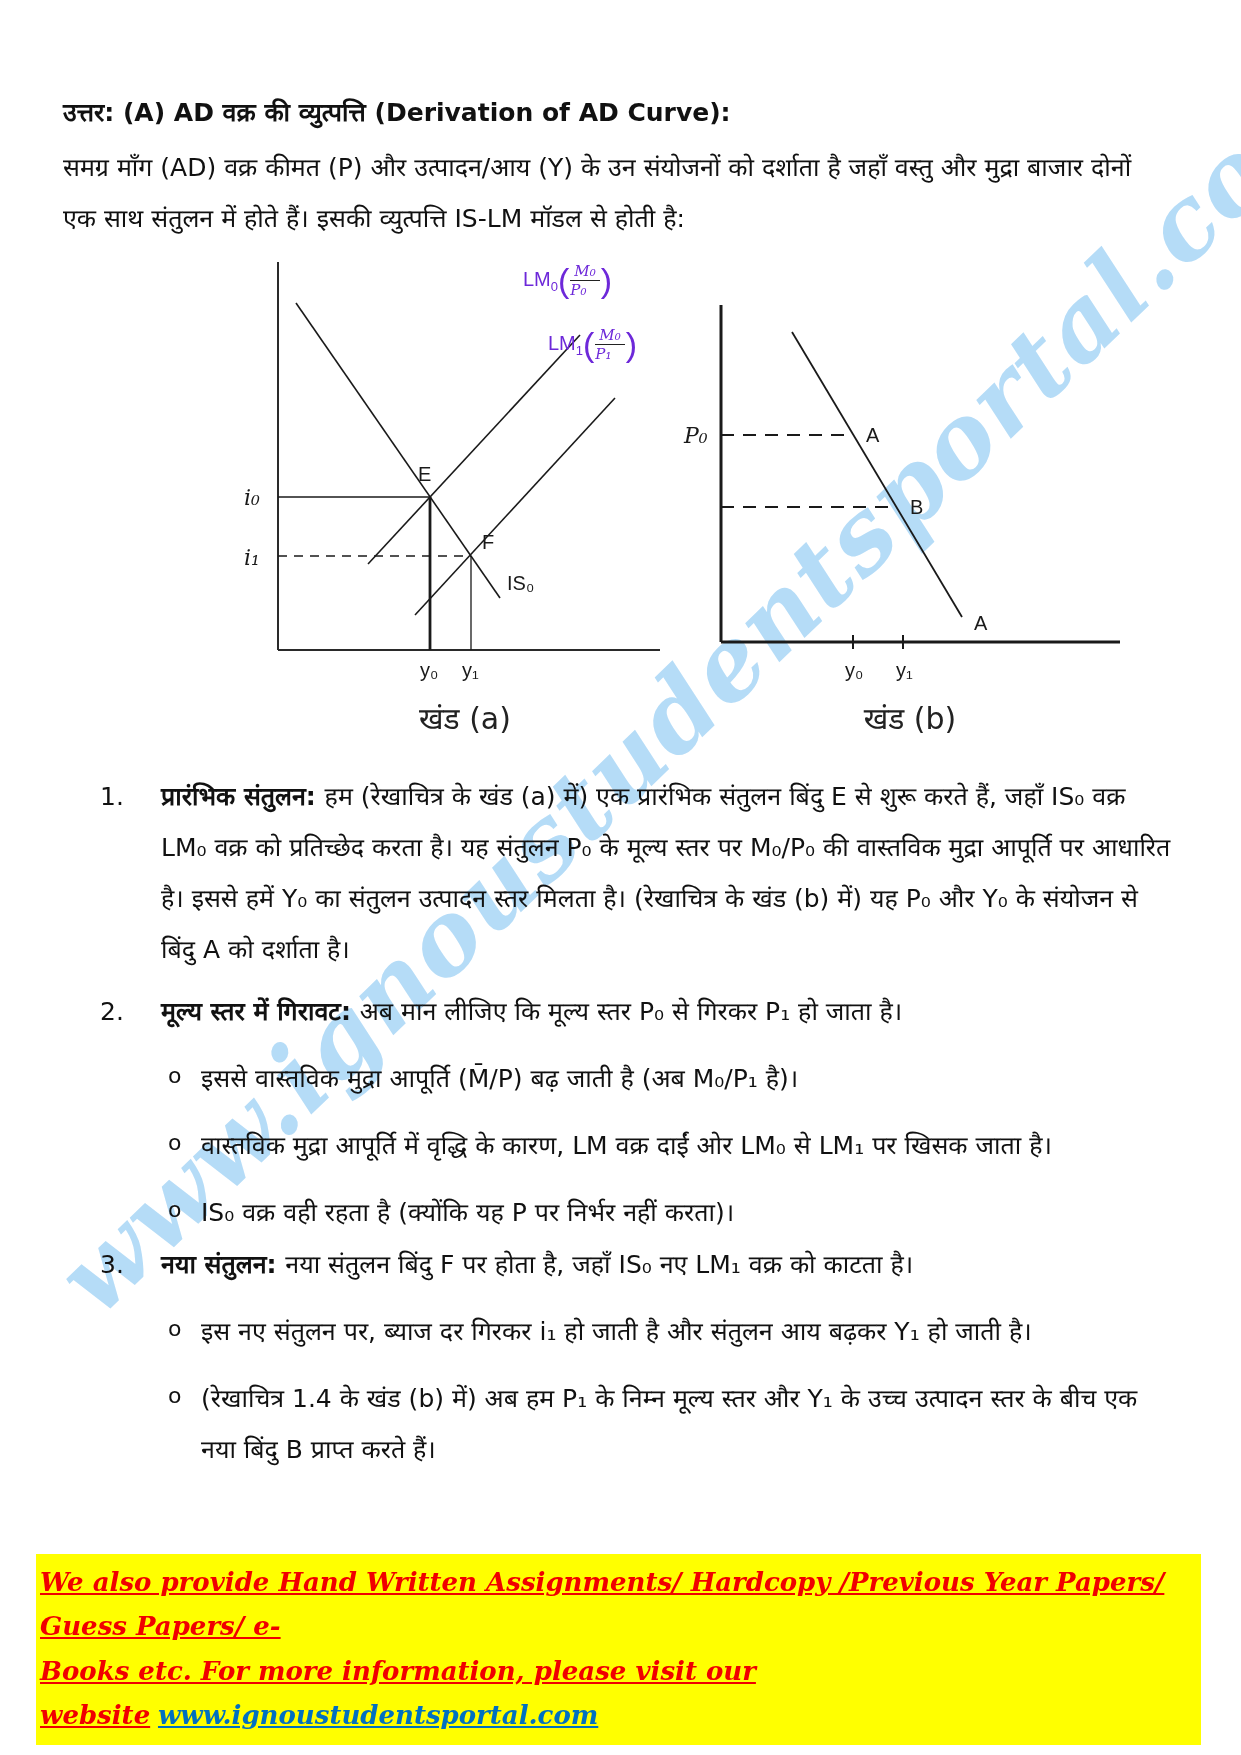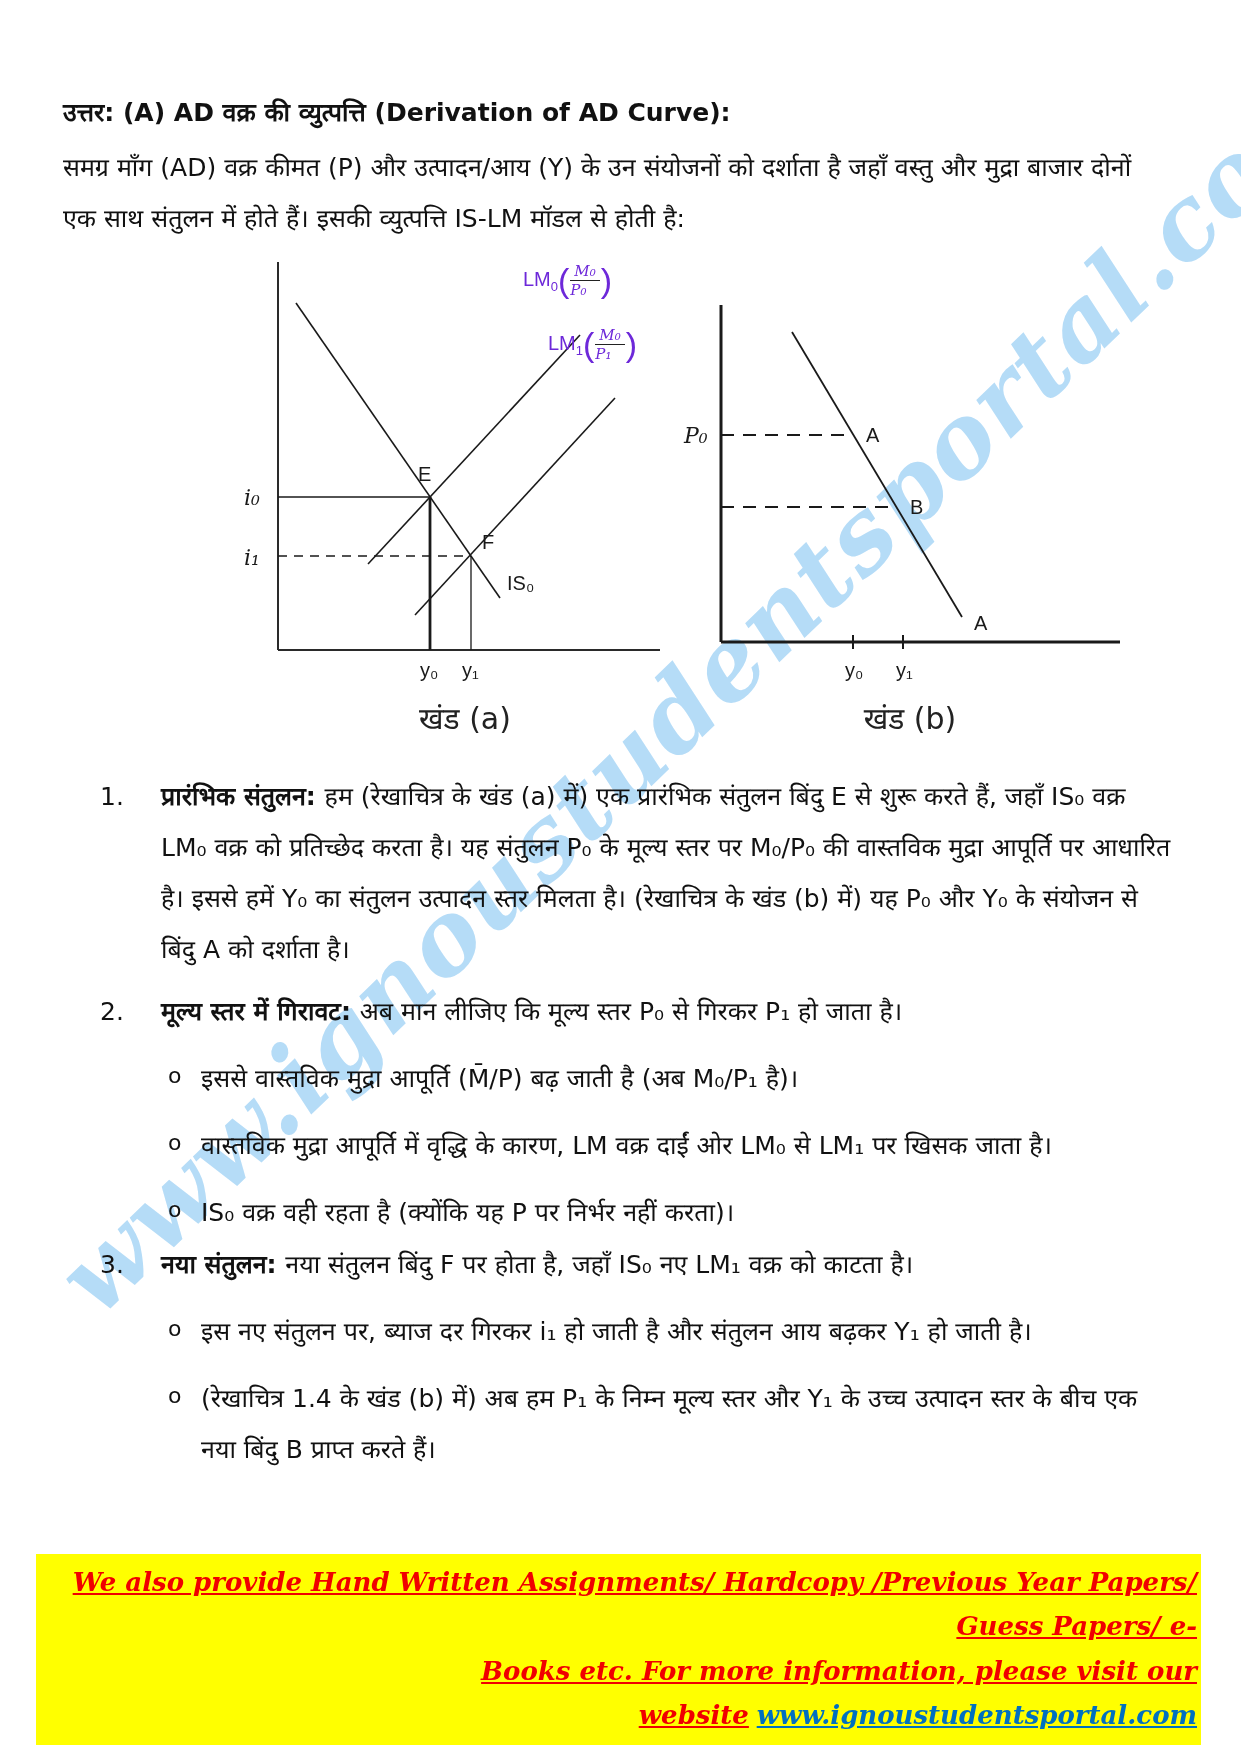--- a/index.html
+++ b/index.html
@@ -35,21 +35,21 @@
   .list{margin-top:44px;font-size:25px;line-height:2.05;}
   .item{display:flex;align-items:flex-start;}
   .item + .item{margin-top:10px;}
   .item .num{width:35px;margin-left:37px;flex:none;}
   .item-body{flex:1;margin-left:26px;}
   .lead{font-weight:bold;margin-right:.35em;}
   .subitem{display:flex;align-items:flex-start;margin:16px 0 0 105px;}
   .subitem .bullet{width:33px;flex:none;font-size:22px;}
   .sub-body{flex:1;}
   
-  .footer{position:absolute;left:36px;right:40px;bottom:10px;z-index:2;text-align:right;
+  .footer{position:absolute;left:36px;right:40px;bottom:10px;z-index:2;text-align:left;
           background:#ffff00;padding:6px 4px 8px 4px;font-size:26px;line-height:1.7;
           font-style:italic;font-weight:bold;color:#f00000;
           font-family:"DejaVu Serif",serif;}
   .footer .ftext{text-decoration:underline;}
   .footer .pre{margin-right:.3em;}
   .footer-link{color:#0070c0;text-decoration:underline;cursor:pointer;}
   
   .t-sans{font-family:"Liberation Sans","DejaVu Sans",sans-serif;font-size:20px;fill:#1a1a1a;}
   .t-math{font-family:"DejaVu Serif",serif;font-style:italic;font-size:22px;fill:#1a1a1a;}
 </style>

